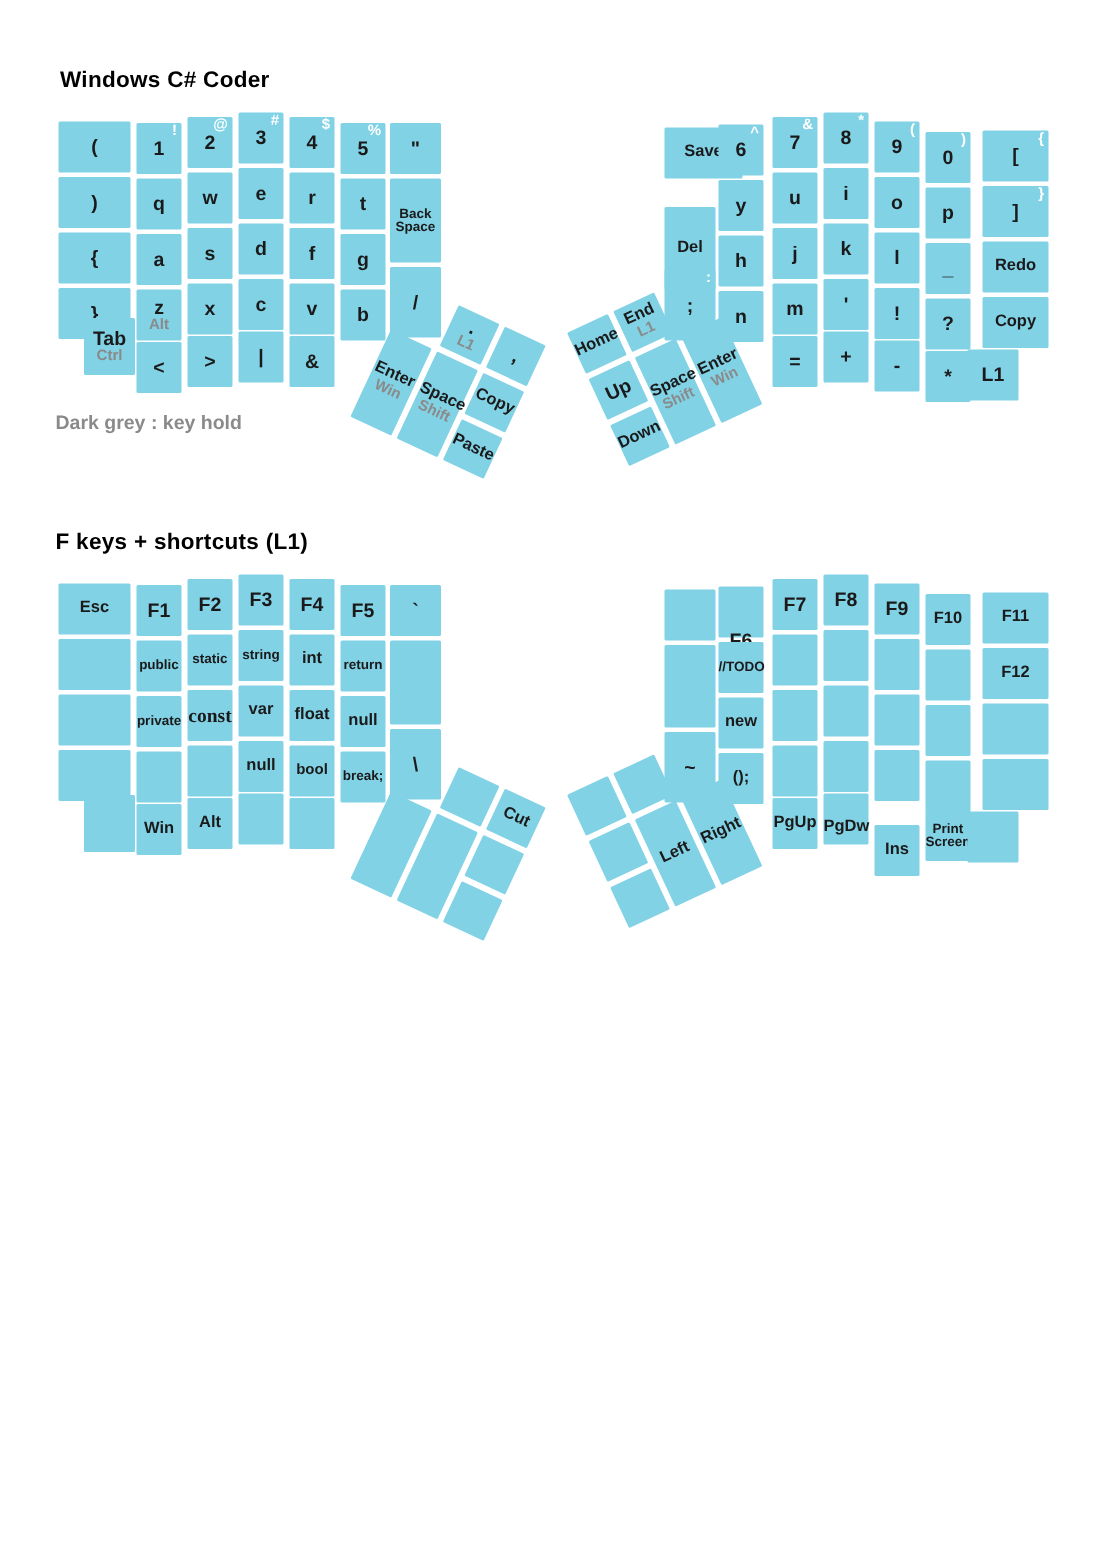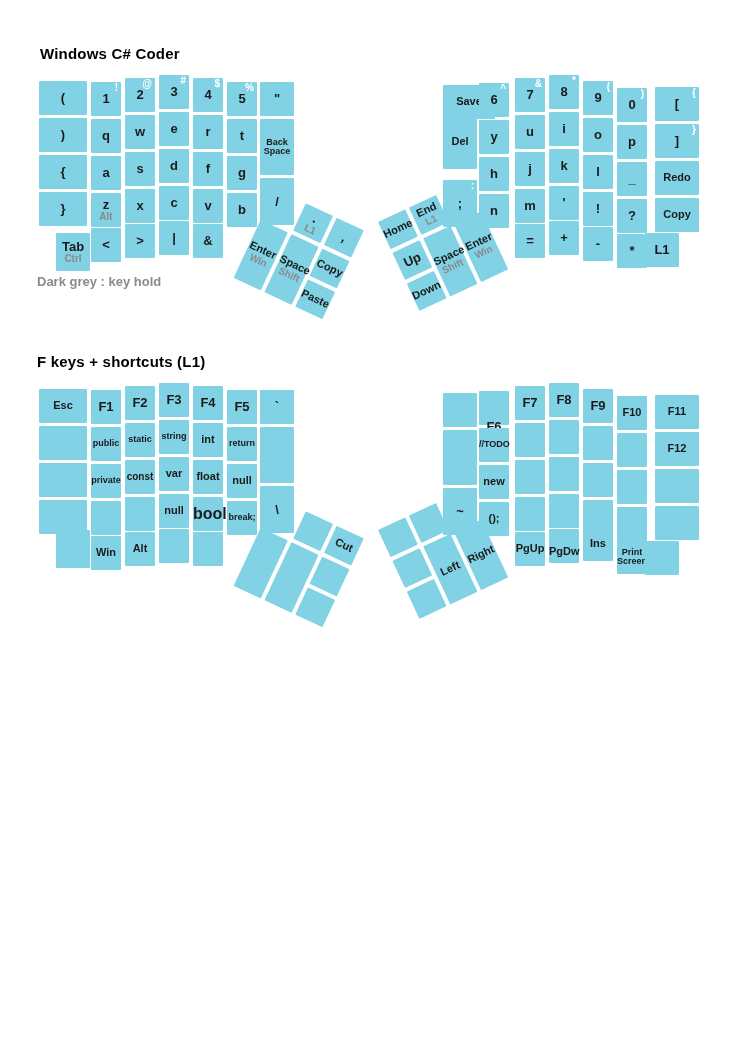--- a/index.html
+++ b/index.html
@@ -133,28 +133,28 @@
       </div>
       <div class="key" style="left: 260px; top: 82px; width: 34px; height: 34px;">
         <span class="main" style="font-size: 13px;">"</span>
       </div>
       <div class="key" style="left: 260px; top: 119px; width: 34px; height: 56px;">
         <span class="main" style="font-size: 9px;">Back Space</span>
       </div>
       <div class="key" style="left: 260px; top: 178px; width: 34px; height: 47px;">
         <span class="main" style="font-size: 13px;">/</span>
       </div>
-      <div class="key" style="left: 56px; top: 233px; width: 34px; height: 38px;">
+      <div class="key" style="left: 56px; top: 212px; width: 34px; height: 38px;">
         <span class="main" style="font-size: 13px;">Tab</span>
         <span class="sub">Ctrl</span>
       </div>
       <div class="key" style="left: 443px; top: 85px; width: 52px; height: 34px;">
         <span class="main" style="font-size: 11px;">Save</span>
       </div>
-      <div class="key" style="left: 443px; top: 114px; width: 34px; height: 55px;">
+      <div class="key" style="left: 443px; top: 138px; width: 34px; height: 55px;">
         <span class="main" style="font-size: 11px;">Del</span>
       </div>
       <div class="key" style="left: 443px; top: 180px; width: 34px; height: 47px;">
         <span class="sup">:</span>
         <span class="main" style="font-size: 13px;">;</span>
       </div>
       <div class="key" style="left: 479px; top: 83px; width: 30px; height: 34px;">
         <span class="sup">^</span>
         <span class="main" style="font-size: 13px;">6</span>
       </div>
@@ -315,21 +315,21 @@
       <div class="key" style="left: 91px; top: 536px; width: 30px; height: 34px;">
         <span class="main" style="font-size: 11px;">Win</span>
       </div>
       <div class="key" style="left: 125px; top: 386px; width: 30px; height: 34px;">
         <span class="main" style="font-size: 13px;">F2</span>
       </div>
       <div class="key" style="left: 125px; top: 423px; width: 30px; height: 34px;">
         <span class="main" style="font-size: 9px;">static</span>
       </div>
       <div class="key" style="left: 125px; top: 460px; width: 30px; height: 34px;">
-        <span class="main" style="font-size: 10px;">const</span>
+        <span class="main" style="font-size: 13px; font-family: Liberation Serif, serif;">const</span>
       </div>
       <div class="key" style="left: 125px; top: 497px; width: 30px; height: 34px;"></div>
       <div class="key" style="left: 125px; top: 532px; width: 30px; height: 34px;">
         <span class="main" style="font-size: 11px;">Alt</span>
       </div>
       <div class="key" style="left: 159px; top: 383px; width: 30px; height: 34px;">
         <span class="main" style="font-size: 13px;">F3</span>
       </div>
       <div class="key" style="left: 159px; top: 420px; width: 30px; height: 34px;">
         <span class="main" style="font-size: 9px;">string</span>
@@ -344,21 +344,21 @@
       <div class="key" style="left: 193px; top: 386px; width: 30px; height: 34px;">
         <span class="main" style="font-size: 13px;">F4</span>
       </div>
       <div class="key" style="left: 193px; top: 423px; width: 30px; height: 34px;">
         <span class="main" style="font-size: 11px;">int</span>
       </div>
       <div class="key" style="left: 193px; top: 460px; width: 30px; height: 34px;">
         <span class="main" style="font-size: 11px;">float</span>
       </div>
       <div class="key" style="left: 193px; top: 497px; width: 30px; height: 34px;">
-        <span class="main" style="font-size: 16px;">bool</span>
+        <span class="main" style="font-size: 10px;">bool</span>
       </div>
       <div class="key" style="left: 193px; top: 532px; width: 30px; height: 34px;"></div>
       <div class="key" style="left: 227px; top: 390px; width: 30px; height: 34px;">
         <span class="main" style="font-size: 13px;">F5</span>
       </div>
       <div class="key" style="left: 227px; top: 427px; width: 30px; height: 34px;">
         <span class="main" style="font-size: 9px;">return</span>
       </div>
       <div class="key" style="left: 227px; top: 464px; width: 30px; height: 34px;">
         <span class="main" style="font-size: 11px;">null</span>
@@ -408,21 +408,21 @@
       <div class="key" style="left: 549px; top: 494px; width: 30px; height: 34px;"></div>
       <div class="key" style="left: 549px; top: 529px; width: 30px; height: 34px;">
         <span class="main" style="font-size: 11px; margin-top: 12px;">PgDw</span>
       </div>
       <div class="key" style="left: 583px; top: 389px; width: 30px; height: 34px;">
         <span class="main" style="font-size: 13px;">F9</span>
       </div>
       <div class="key" style="left: 583px; top: 426px; width: 30px; height: 34px;"></div>
       <div class="key" style="left: 583px; top: 463px; width: 30px; height: 34px;"></div>
       <div class="key" style="left: 583px; top: 500px; width: 30px; height: 34px;"></div>
-      <div class="key" style="left: 583px; top: 527px; width: 30px; height: 34px;">
+      <div class="key" style="left: 583px; top: 550px; width: 30px; height: 34px;">
         <span class="main" style="font-size: 11px;">Ins</span>
       </div>
       <div class="key" style="left: 617px; top: 396px; width: 30px; height: 34px;">
         <span class="main" style="font-size: 11px;">F10</span>
       </div>
       <div class="key" style="left: 617px; top: 433px; width: 30px; height: 34px;"></div>
       <div class="key" style="left: 617px; top: 470px; width: 30px; height: 34px;"></div>
       <div class="key" style="left: 617px; top: 507px; width: 30px; height: 34px;"></div>
       <div class="key" style="left: 617px; top: 540px; width: 30px; height: 34px;">
         <span class="main" style="font-size: 9px;">Print Screen</span>

